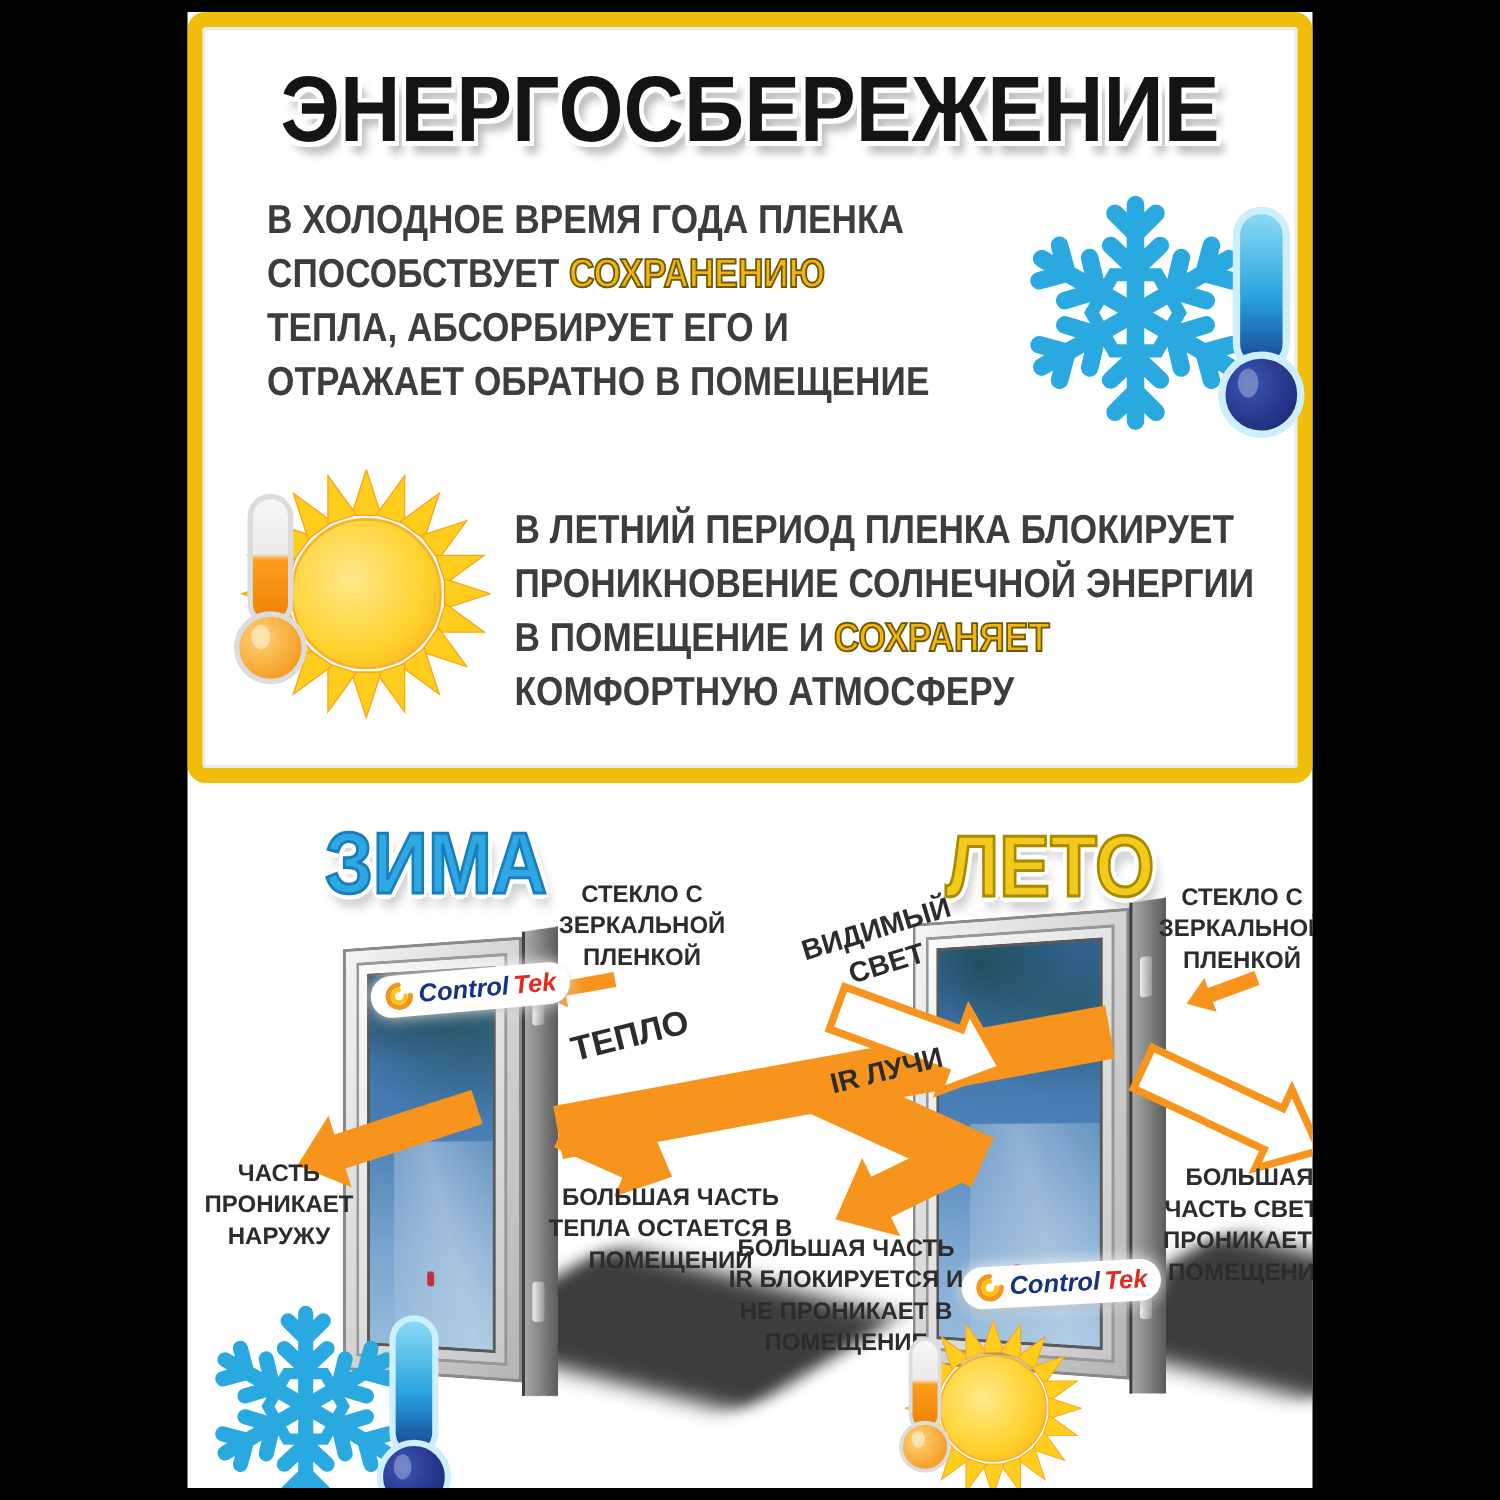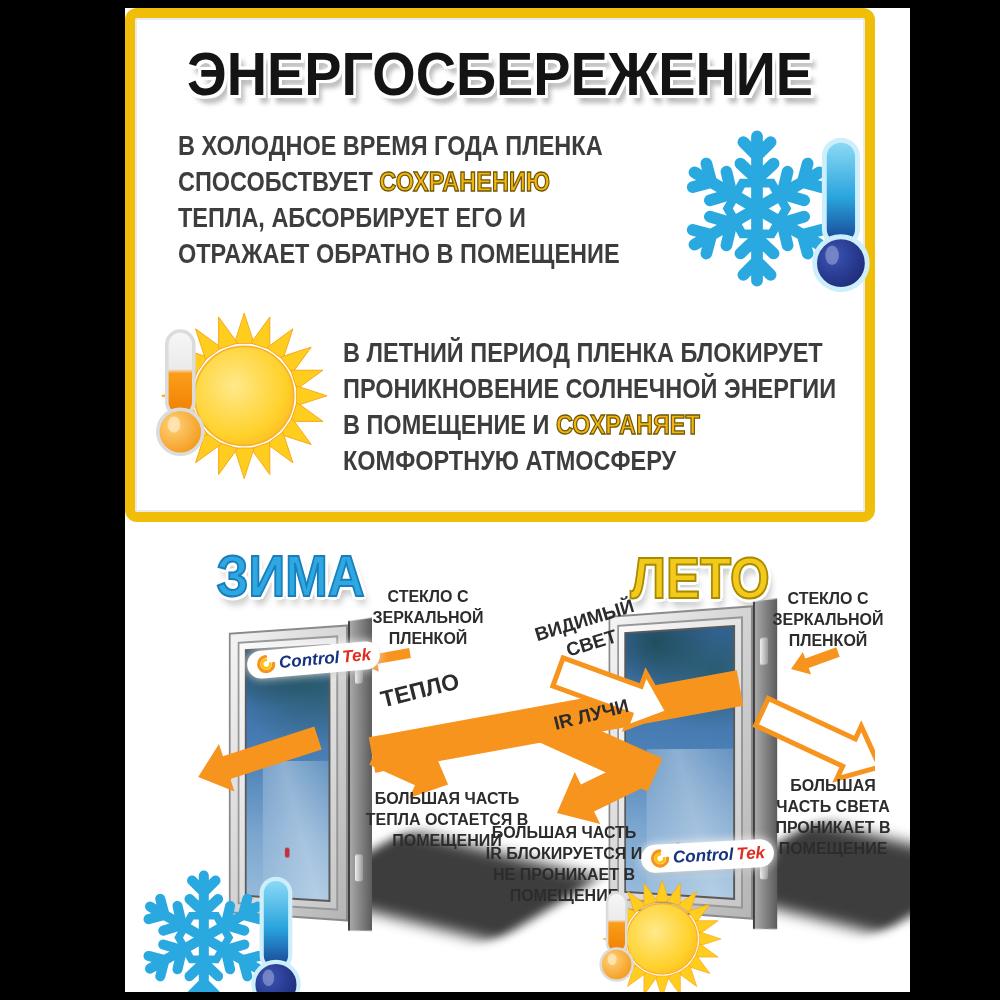--- a/index.html
+++ b/index.html
@@ -1,18 +1,18 @@
 <!DOCTYPE html>
 <html><head>
 <meta charset="utf-8">
 <style>
   html,body{margin:0;padding:0;background:#000;}
   .stage{position:relative;width:1000px;height:1000px;background:#000;overflow:hidden;
          font-family:"Liberation Sans",sans-serif;}
-  .photo{position:absolute;left:125px;top:8px;width:750px;height:984px;background:#ffffff;overflow:hidden;padding-left:35px;}
+  .photo{position:absolute;left:125px;top:8px;width:750px;height:984px;background:#ffffff;overflow:hidden;}
 
   
   .top-box{position:absolute;left:0;top:0;width:750px;height:514px;box-sizing:border-box;
            border:10px solid #f0bd08;border-radius:12px;background:#fff;
            box-shadow:inset 0 0 0 2px rgba(0,0,0,0.08);}
   .title{position:absolute;left:0;right:0;top:20px;margin:0;text-align:center;
          font-size:62px;font-weight:bold;letter-spacing:0;color:#141414;
          transform:scaleX(0.9);transform-origin:center top;white-space:nowrap;
          text-shadow:-3px -3px 0 #fff,3px -3px 0 #fff,-3px 3px 0 #fff,3px 3px 0 #fff,
                      0 -3px 0 #fff,0 3px 0 #fff,-3px 0 0 #fff,3px 0 0 #fff,
@@ -277,20 +277,21 @@
           <polygon points="0,-15 96,-15 96,-29 130,0 96,29 96,15 0,15" fill="#ffffff" stroke="#f7941e" stroke-width="5"></polygon>
         </g>
 
         <g transform="translate(713,122) rotate(160)">
           <polygon points="0,-5 33,-5 33,-12 50,0 33,12 33,5 0,5" fill="#f7941e"></polygon>
         </g>
       </svg>
 
       <div class="dlabel lbl-glass-winter">СТЕКЛО С ЗЕРКАЛЬНОЙ ПЛЕНКОЙ</div>
       <div class="dlabel lbl-heat">ТЕПЛО</div>
+      <div class="dlabel lbl-escapes">ЧАСТЬ ПРОНИКАЕТ НАРУЖУ</div>
       <div class="dlabel lbl-stays">БОЛЬШАЯ ЧАСТЬ ТЕПЛА ОСТАЕТСЯ В ПОМЕЩЕНИИ</div>
 
       <div class="dlabel lbl-glass-summer">СТЕКЛО С ЗЕРКАЛЬНОЙ ПЛЕНКОЙ</div>
       <div class="dlabel lbl-vlight">ВИДИМЫЙ СВЕТ</div>
       <div class="dlabel lbl-ir">IR ЛУЧИ</div>
       <div class="dlabel lbl-blocked">БОЛЬШАЯ ЧАСТЬ IR БЛОКИРУЕТСЯ И НЕ ПРОНИКАЕТ В ПОМЕЩЕНИЕ</div>
       <div class="dlabel lbl-passes">БОЛЬШАЯ ЧАСТЬ СВЕТА ПРОНИКАЕТ В ПОМЕЩЕНИЕ</div>
 
       <svg class="icon-abs icon-bottom" style="left:10px;top:330px" width="172" height="156" viewBox="0 0 205 185">
         <g transform="translate(82,92)" stroke="#2aa9e0" stroke-width="12" stroke-linecap="round" fill="none">

